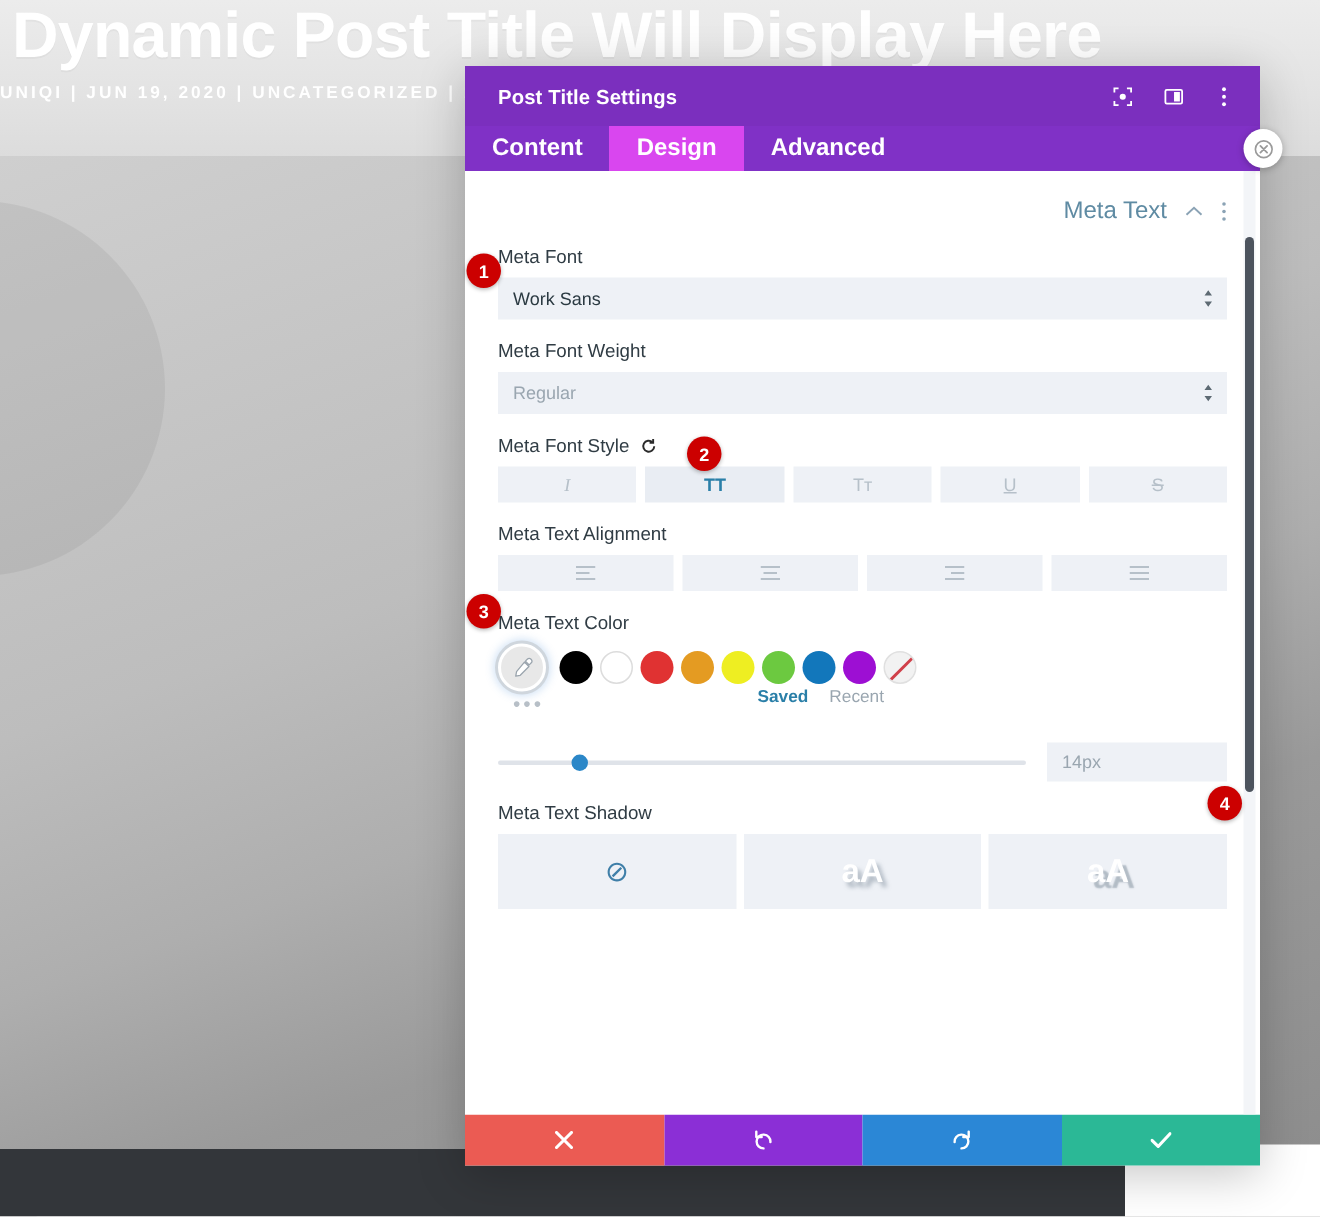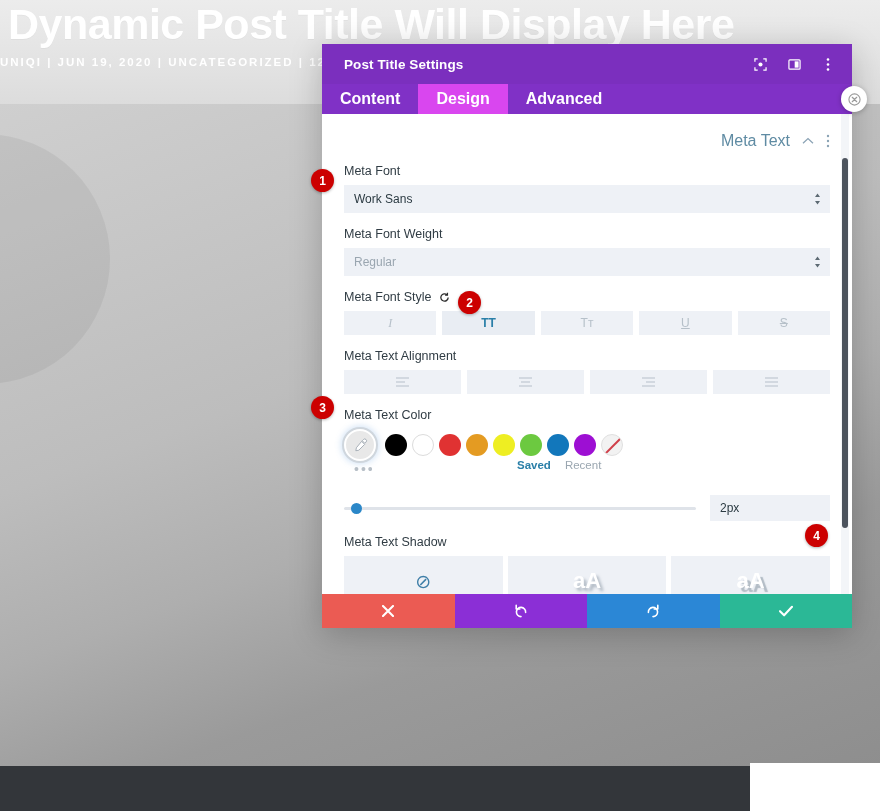--- a/index.html
+++ b/index.html
@@ -88,23 +88,23 @@
   .bg-white-right {
     position: absolute;
     right: 0; bottom: 0;
     width: 130px; height: 48px;
     background: #ffffff;
   }
 
   
   #modal {
     position: absolute;
-    left: 322px; top: 44px;
+    left: 310px; top: 44px;
     width: 530px;
-    height: 584px;
+    height: 733px;
     background: #ffffff;
     box-shadow: 0 6px 30px rgba(0,0,0,0.22);
     display: flex;
     flex-direction: column;
     overflow: visible;
     font-size: 13px;
   }
 
   
   .modal-titlebar {
@@ -590,32 +590,32 @@
         <div class="swatch swatch-none"></div>
       </div>
       <div class="color-dots">•••</div>
       <div class="color-tabs">
         <span class="ctab-saved">Saved</span>
         <span class="ctab-recent">Recent</span>
       </div>
     </div>
 
     <div class="field">
-    </div>
-
-    <div class="field">
       <div class="slider-row">
         <div class="slider-wrap">
           <div class="slider-track"></div>
-          <div class="slider-knob" style="left:2%"></div>
-        </div>
-        <div class="slider-input filled">
-          <span>2px</span>
-        </div>
-      </div>
+          <div class="slider-knob" style="left:14%"></div>
+        </div>
+        <div class="slider-input">
+          <span>14px</span>
+        </div>
+      </div>
+    </div>
+
+    <div class="field">
     </div>
 
 
     <div class="field">
       <div class="field-label">Meta Text Shadow</div>
       <div class="shadow-grid">
         <div class="shadow-cell">
           <span class="sh-none">⊘</span>
         </div>
         <div class="shadow-cell">

